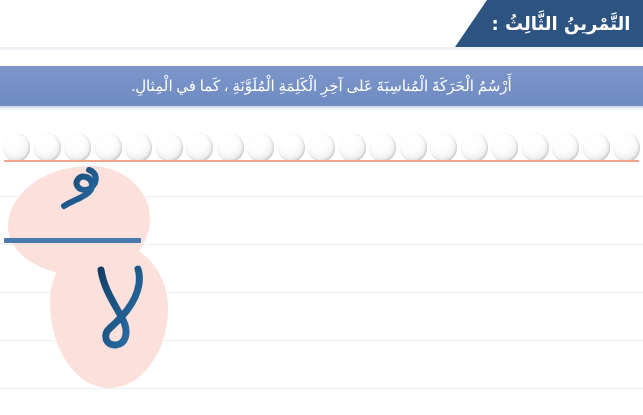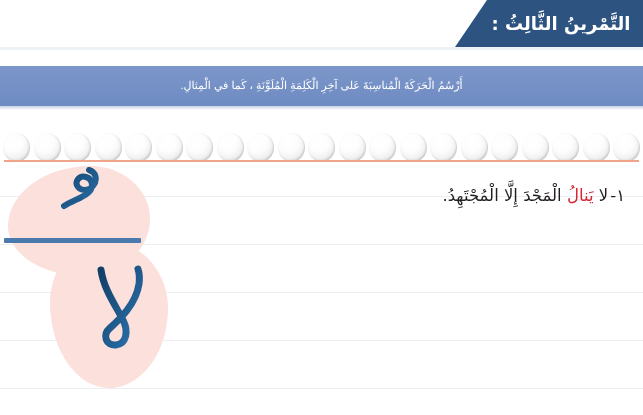--- a/index.html
+++ b/index.html
@@ -62,24 +62,24 @@
     height: 42px;
     background: linear-gradient(180deg, #7c96c9 0%, #6e8bc2 100%);
     border-top: 2px solid #ffffff;
     box-sizing: border-box;
     display: flex;
     align-items: center;
     justify-content: center;
   }
   #instruction-bar .instruction-text {
     color: #ffffff;
-    font-size: 11px;
+    font-size: 15px;
     direction: rtl;
     white-space: nowrap;
-    font-family: Liberation Sans, sans-serif;
+    font-family: Liberation Serif, serif;
     line-height: 1.2;
   }
   #instruction-bar-shadow {
     position: absolute;
     top: 106px;
     left: 0;
     width: 643px;
     height: 4px;
     background: linear-gradient(180deg, rgba(130,150,190,0.45), rgba(255,255,255,0));
   }
@@ -287,22 +287,19 @@
       <linearGradient id="inkB" x1="0" y1="0" x2="1" y2="1">
         <stop offset="0%" stop-color="#123f66"></stop>
         <stop offset="100%" stop-color="#2c74af"></stop>
       </linearGradient>
     </defs>
     <path d="M9,8 C12,28 24,44 31,58 C37,70 34,82 24,83 C14,84 10,73 18,66 C28,57 44,42 47,22 C48,14 47,10 46,7" fill="none" stroke="url(#inkB)" stroke-width="7" stroke-linecap="round" stroke-linejoin="round"></path>
   </svg>
 
   <div id="sentence-list">
 
-    <div class="sentence-row">
-      <span class="sentence-text"><span class="sentence-num">١-</span><span>لا </span><span class="hl">يَنالُ</span><span> الْمَجْدَ إِلَّا الْمُجْتَهِدُ.</span></span>
-    </div>
 
 
 
 
   </div>
 
 </div>
 
 </body></html>

